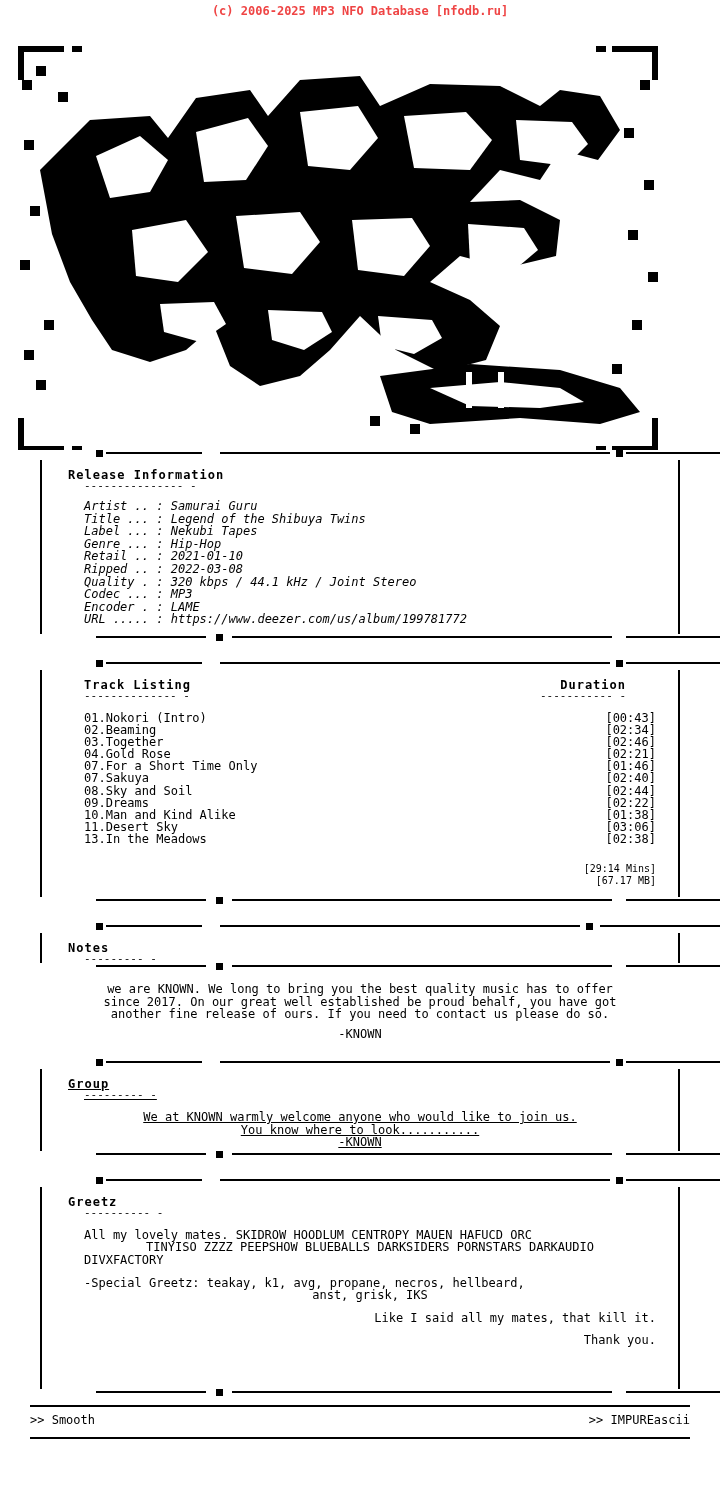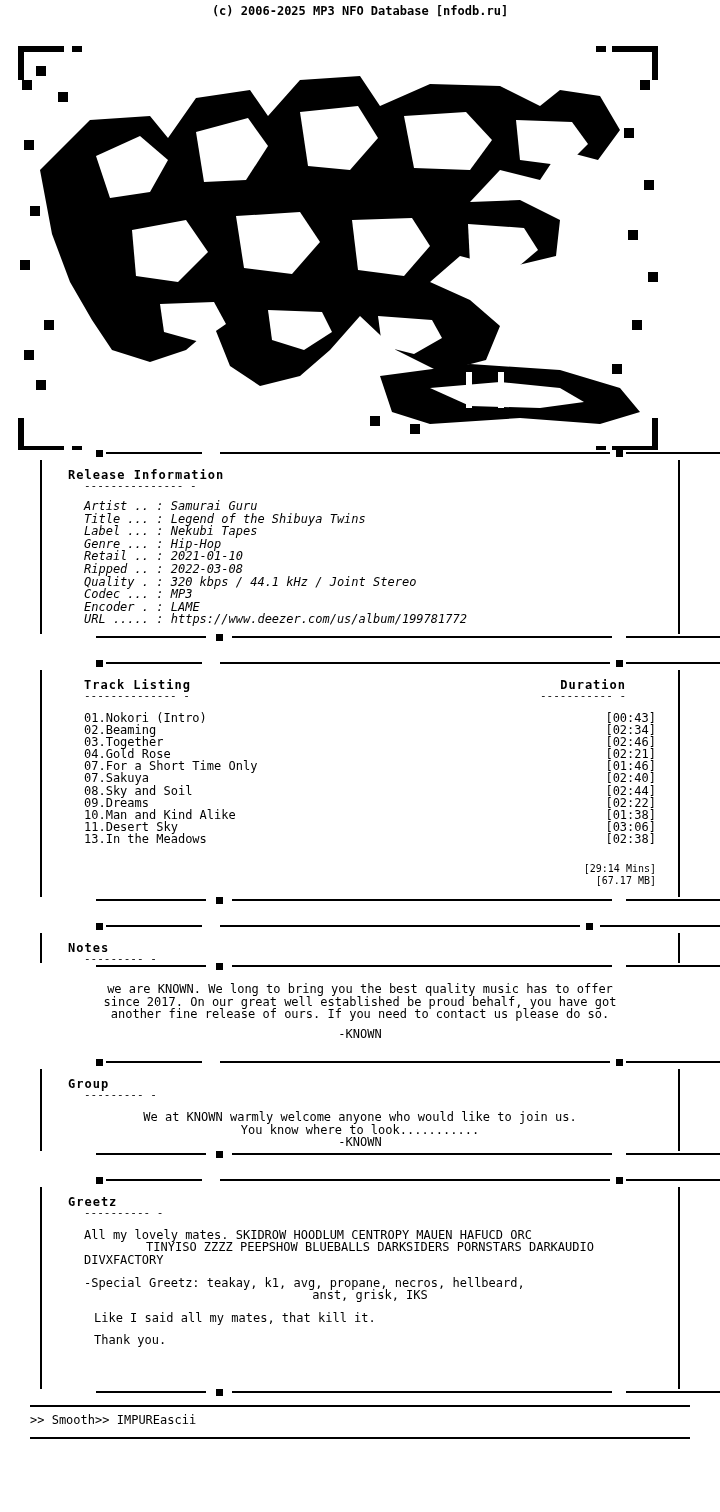--- a/index.html
+++ b/index.html
@@ -5,21 +5,21 @@
   html,body{margin:0;padding:0;background:#ffffff;}
   body{
     width:720px;
     font-family:"DejaVu Sans Mono","Liberation Mono",monospace;
     color:#000000;
   }
   .page{width:720px;position:relative;}
 
   .topbar{
     text-align:center;
-    color:#000000;
+    color:#ef4444;
     font-weight:bold;
     font-size:12px;
     letter-spacing:0px;
     padding:4px 0 2px 0;
     font-family:"DejaVu Sans Mono","Liberation Mono",monospace;
   }
 
   .art{
     width:720px;
     height:430px;
@@ -142,28 +142,29 @@
     line-height:12.6px;
     text-align:center;
     padding:12px 6px 2px 6px;
   }
   .greetz-body{
     font-size:12px;
     line-height:12.6px;
     padding:12px 22px 10px 42px;
   }
   .greetz-center{text-align:center;}
-  .greetz-ind{padding-left:10px;}
+  .greetz-ind{padding-left:10px;text-align:right;}
   .gap{height:16px;}
   .smallgap{height:10px;}
 
   .footer{
     width:660px;
     margin:6px auto 0 auto;
     display:flex;
+    justify-content:space-between;
     font-size:12px;
     padding-top:6px;
     border-top:2px solid #000;
   }
   .footer .l,.footer .r{white-space:pre;}
   .bottomline{
     width:660px;margin:0 auto;height:2px;background:#000;
   }
 </style>
 </head>
@@ -346,21 +347,21 @@
 
   <div class="gap"></div>
 
   <div class="frame-top">
     <div class="sq" style="left:36px;top:0;"></div>
     <div class="hline" style="left:46px;top:2px;width:96px;"></div>
     <div class="hline" style="left:160px;top:2px;width:390px;"></div>
     <div class="sq" style="left:556px;top:0;"></div>
     <div class="hline" style="left:566px;top:2px;width:96px;"></div>
   </div>
-  <div class="frame" style="width:640px;">
+  <div class="frame" style="width:640px;text-decoration:underline;">
     <div class="sec-title">Group</div>
     <div class="sec-underline">--------- -</div>
     <div class="group-body">
       <div>We at KNOWN warmly welcome anyone who would like to join us.</div>
       <div>You know where to look...........</div>
       <div>-KNOWN</div>
     </div>
   </div>
   <div class="frame-bot">
     <div class="hline" style="left:36px;top:2px;width:110px;"></div>

